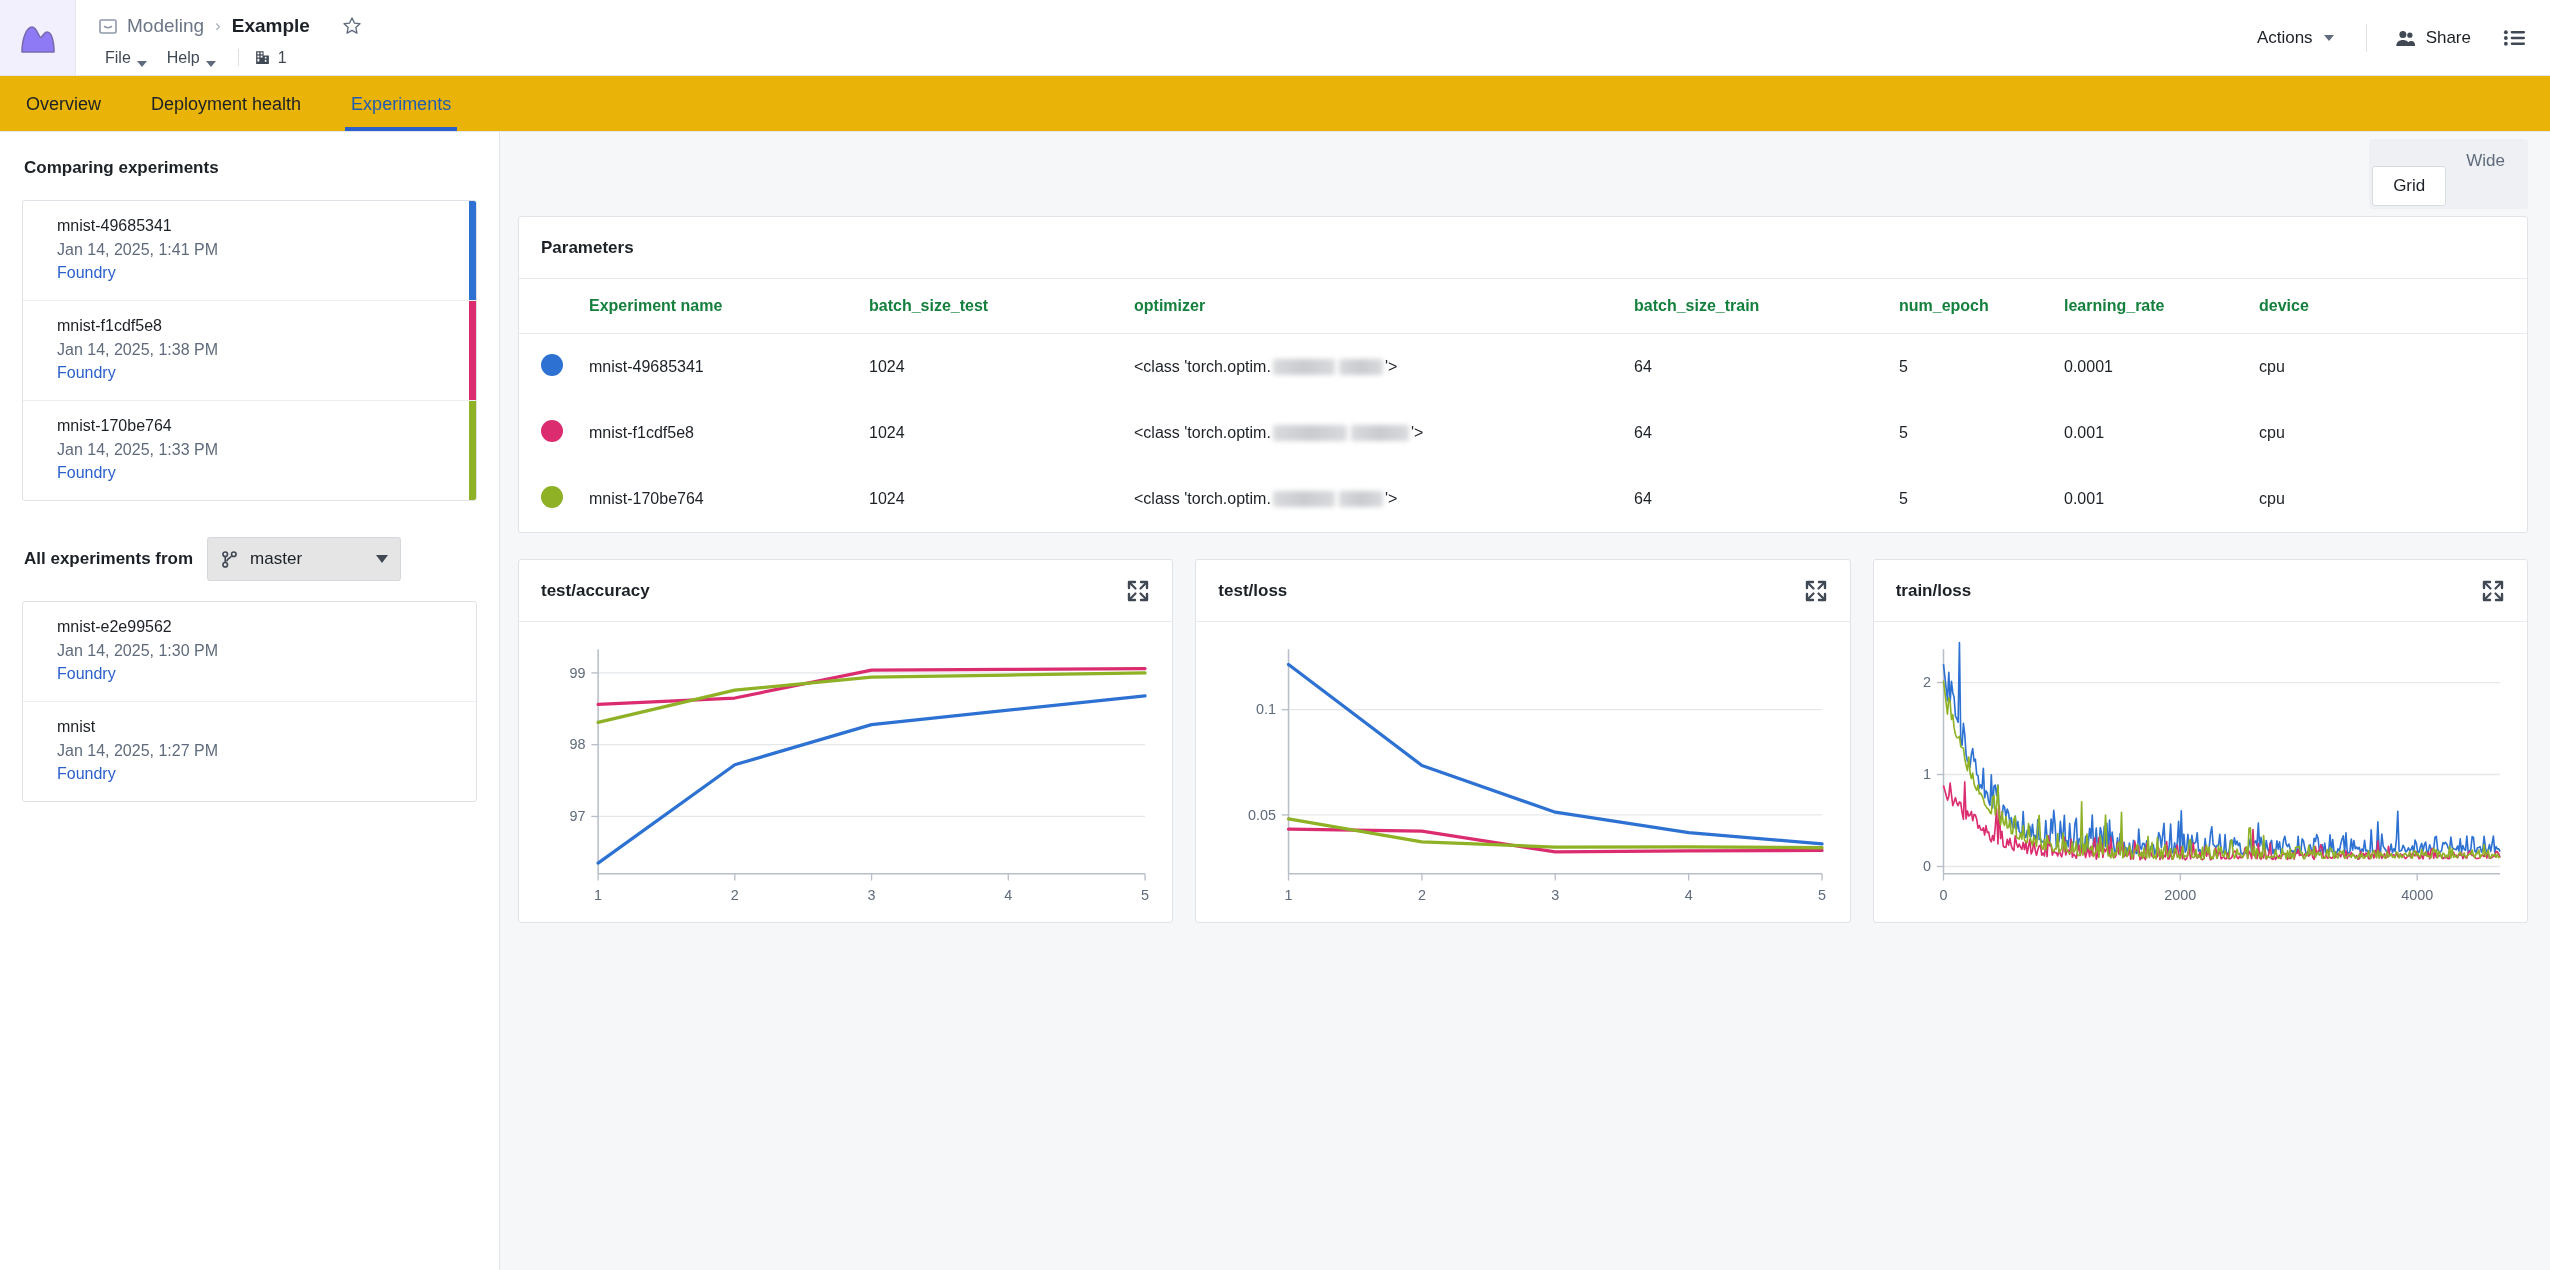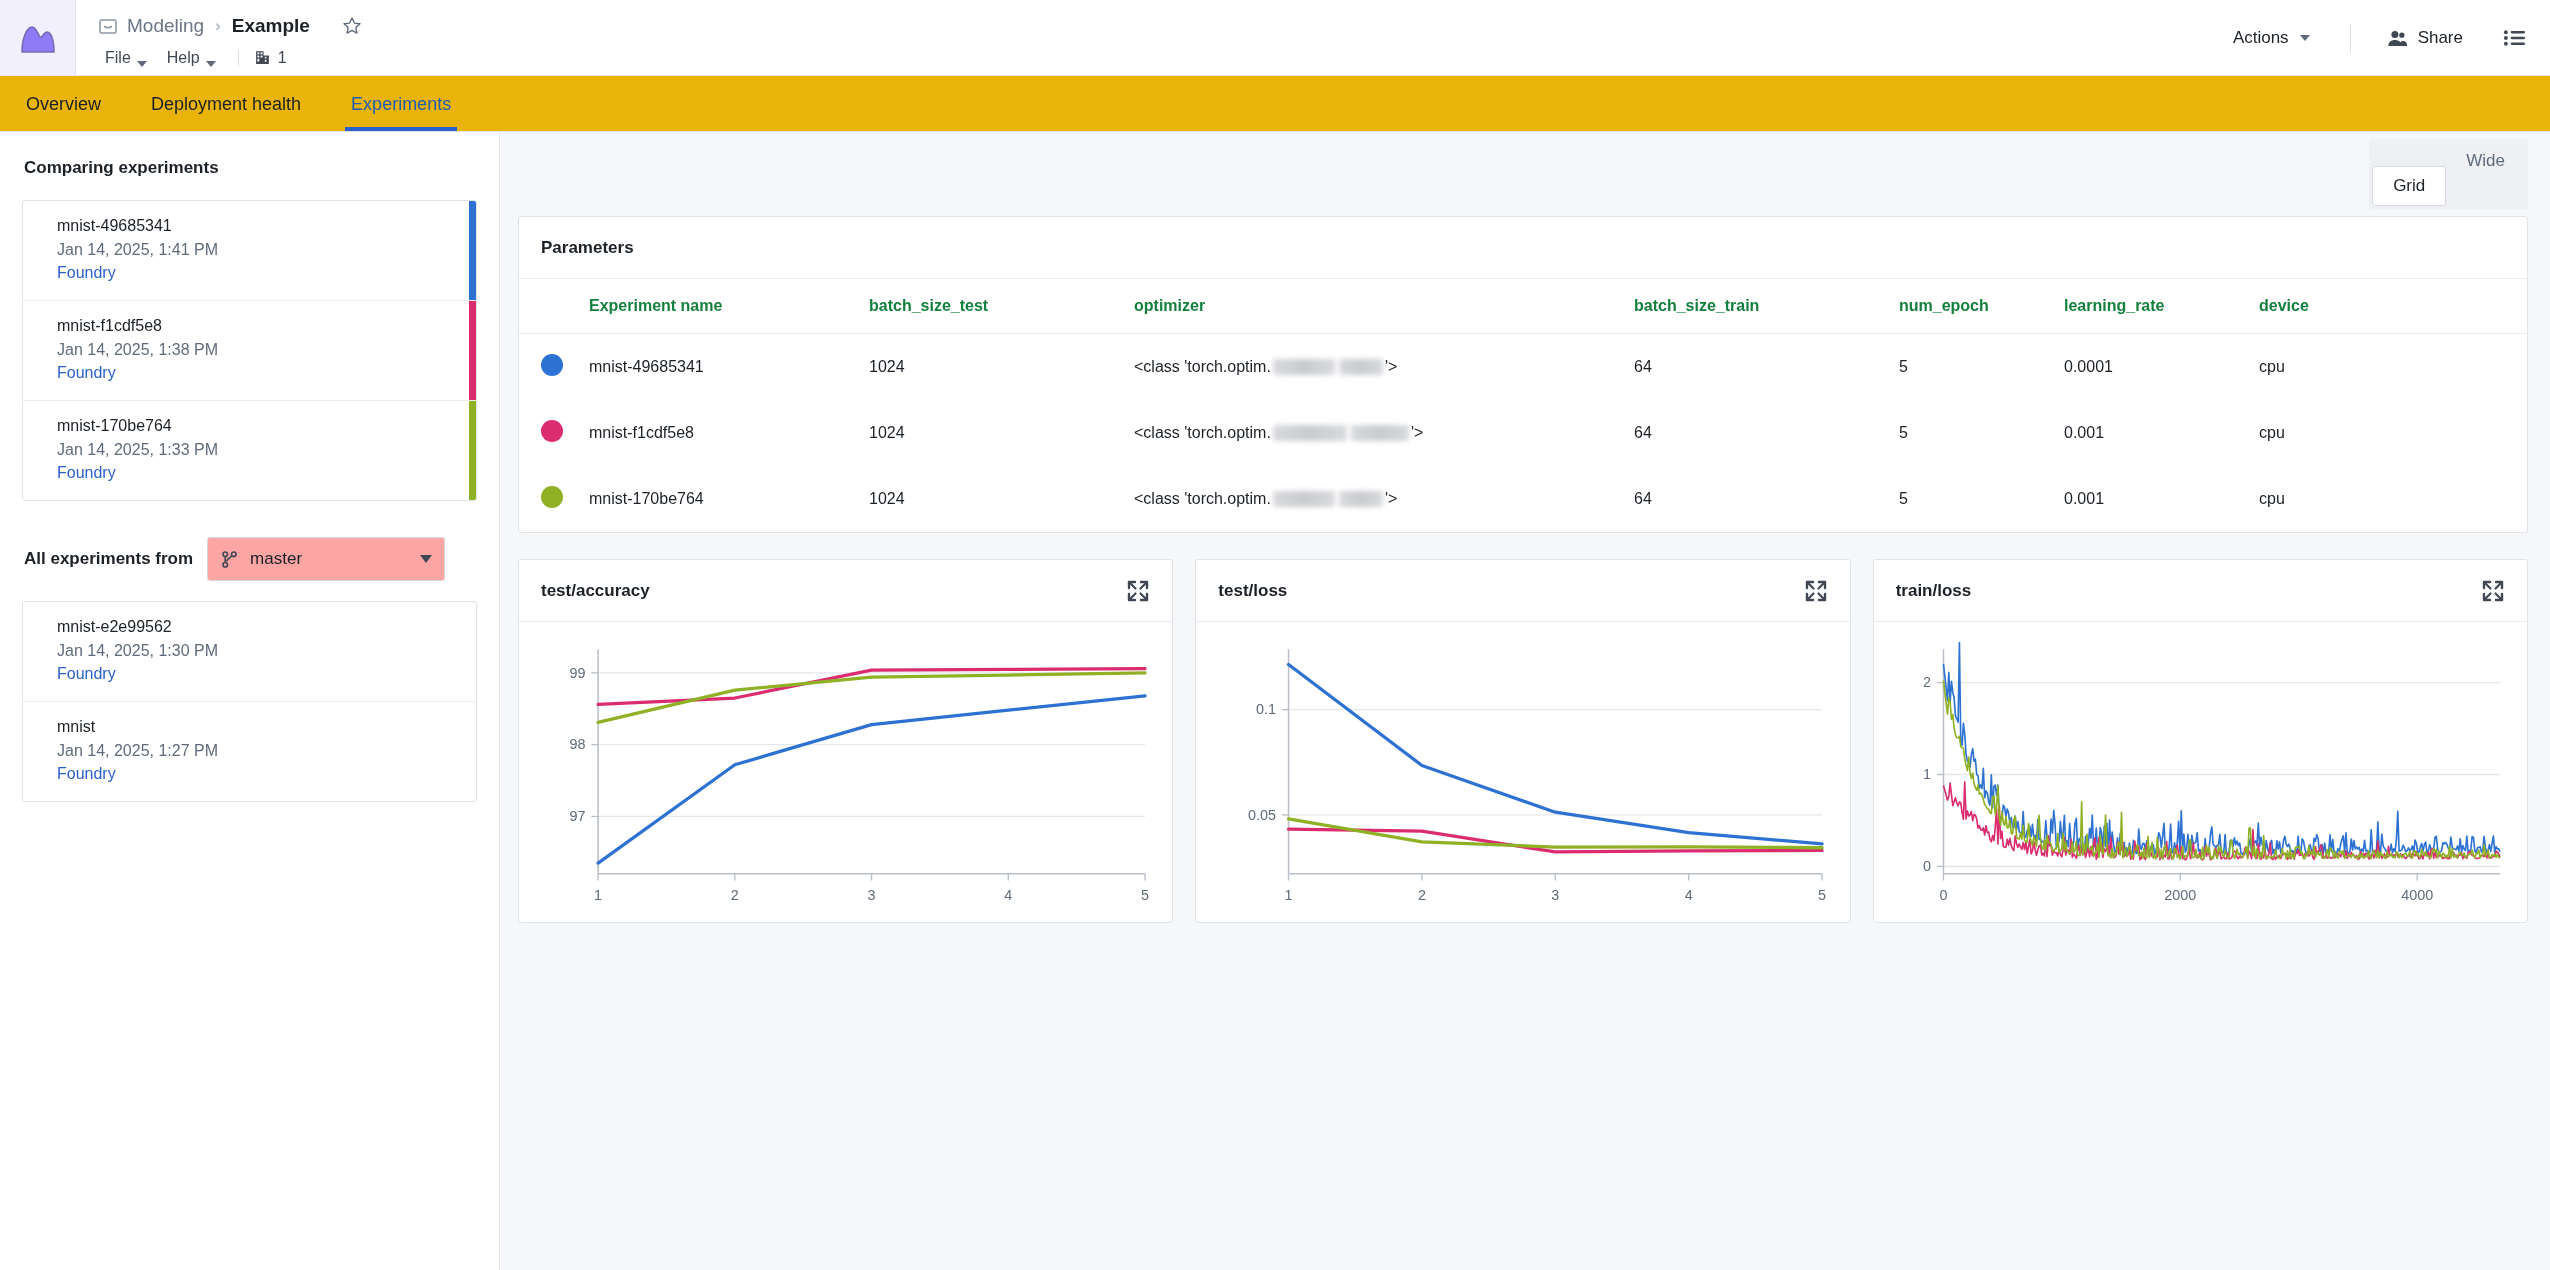--- a/index.html
+++ b/index.html
@@ -45,21 +45,21 @@
     font-size: 16px; color: #404854;
     padding: 3px 7px; border-radius: 3px;
   }
   .caret { width: 0; height: 0; border-left: 5px solid transparent; border-right: 5px solid transparent; border-top: 6px solid #5f6b7c; display:inline-block; }
   .mini-div { width: 1px; height: 17px; background: #dce0e5; margin: 0 9px; }
   .org-chip { display: flex; align-items: center; gap: 7px; font-size: 16px; color: #404854; }
   .org-icon { width: 17px; height: 17px; color: #404854; }
 
   .topbar-right {
     margin-left: auto;
-    display: flex; align-items: center; gap: 8px;
+    display: flex; align-items: center; gap: 0;
     padding-right: 24px;
   }
   .actions-btn { display: flex; align-items: center; gap: 11px; font-size: 17px; color: #1c2127; padding: 8px 14px; border-radius: 3px; }
   .tb-div { width: 1px; height: 28px; background: #dce0e5; margin: 0 18px; }
   .share-btn { display: flex; align-items: center; gap: 10px; font-size: 17px; color: #1c2127; padding: 8px 10px; border-radius: 3px; }
   .people-icon { width: 21px; height: 18px; color: #404854; }
   .list-icon { width: 23px; height: 20px; color: #404854; margin-left: 22px; }
 
   
   .tabsbar {
@@ -106,22 +106,22 @@
   .exp-stripe { position: absolute; right: 0; top: 0; bottom: 0; width: 7px; }
   .exp-name { font-size: 16px; color: #1c2127; margin-bottom: 6px; }
   .exp-date { font-size: 16px; color: #5f6b7c; margin-bottom: 5px; }
   .exp-src { font-size: 16px; color: #2b5fcc; }
 
   .all-exp-row { display: flex; align-items: center; gap: 14px; margin: 36px 0 20px 2px; }
   .all-exp-label { font-size: 17px; font-weight: bold; color: #1c2127; }
   .branch-select {
     display: flex; align-items: center; gap: 11px;
     border: 1px solid #d3d8de; border-radius: 3px;
-    background: #fca5a5;
-    height: 44px; width: 238px;
+    background: #e5e5e5;
+    height: 44px; width: 194px;
     padding: 0 12px;
   }
   .branch-icon { width: 19px; height: 19px; color: #404854; flex:none; }
   .branch-name { font-size: 17px; color: #1c2127; flex: 1; }
   .branch-caret { width: 0; height: 0; border-left: 6px solid transparent; border-right: 6px solid transparent; border-top: 8px solid #404854; }
 
   
   .main {
     flex: 1;
     background: #f6f7f9;

